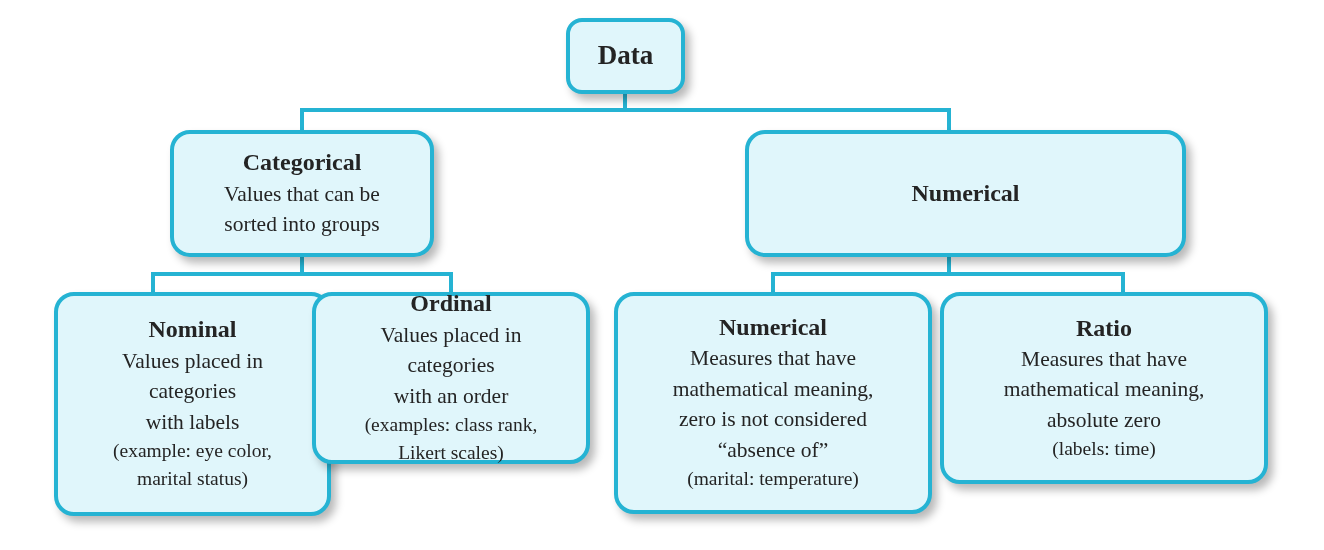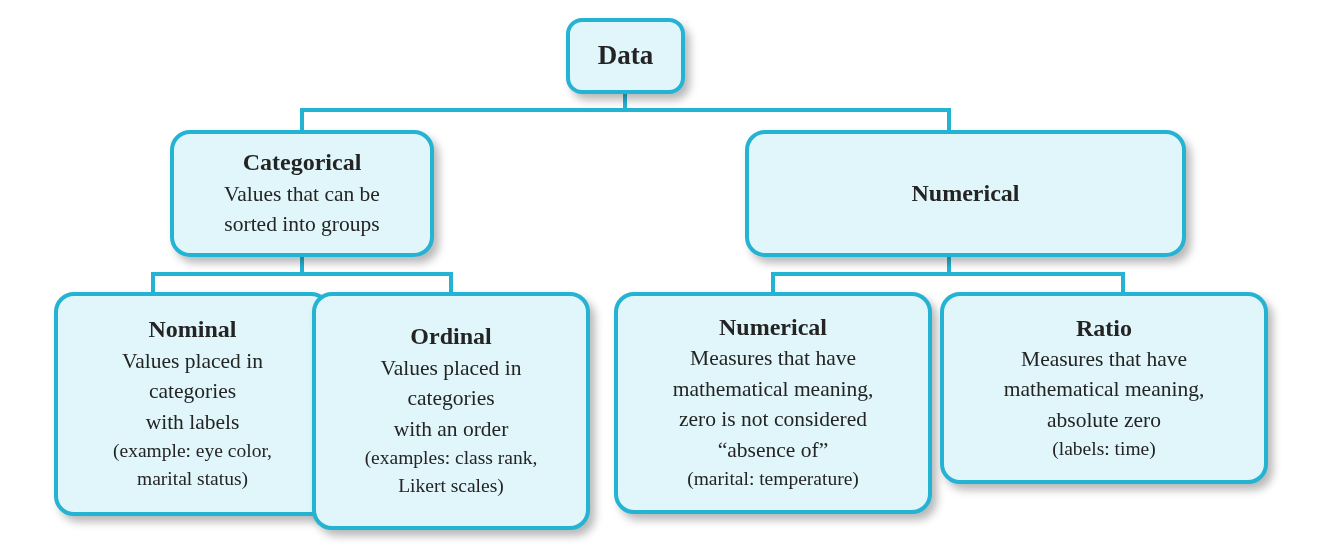--- a/index.html
+++ b/index.html
@@ -55,21 +55,21 @@
   .connector{
     position:absolute;
     background:var(--accent);
     z-index:1;
   }
   
   .n-data       {left:566px; top:18px;  width:119px; height:76px;}
   .n-categorical{left:170px; top:130px; width:264px; height:127px;}
   .n-numerical  {left:745px; top:130px; width:441px; height:127px;}
   .n-nominal    {left:14px;  top:292px; width:277px; height:224px;margin-left:40px;}
-  .n-ordinal    {left:312px; top:292px; width:278px; height:238px;}
+  .n-ordinal    {left:312px; top:292px; width:278px; height:172px;}
   .n-interval   {left:614px; top:292px; width:318px; height:222px;}
   .n-ratio      {left:940px; top:292px; width:328px; height:192px;}
   
   .c-root-v  {left:623px; top:92px;  width:4px;   height:20px;}
   .c-top-h   {left:300px; top:108px; width:651px; height:4px;}
   .c-cat-v   {left:300px; top:108px; width:4px;   height:24px;}
   .c-num-v   {left:947px; top:108px; width:4px;   height:24px;}
   .c-cat-down{left:300px; top:255px; width:4px;   height:21px;}
   .c-cat-h   {left:151px; top:272px; width:302px; height:4px;}
   .c-nom-v   {left:151px; top:272px; width:4px;   height:22px;}

